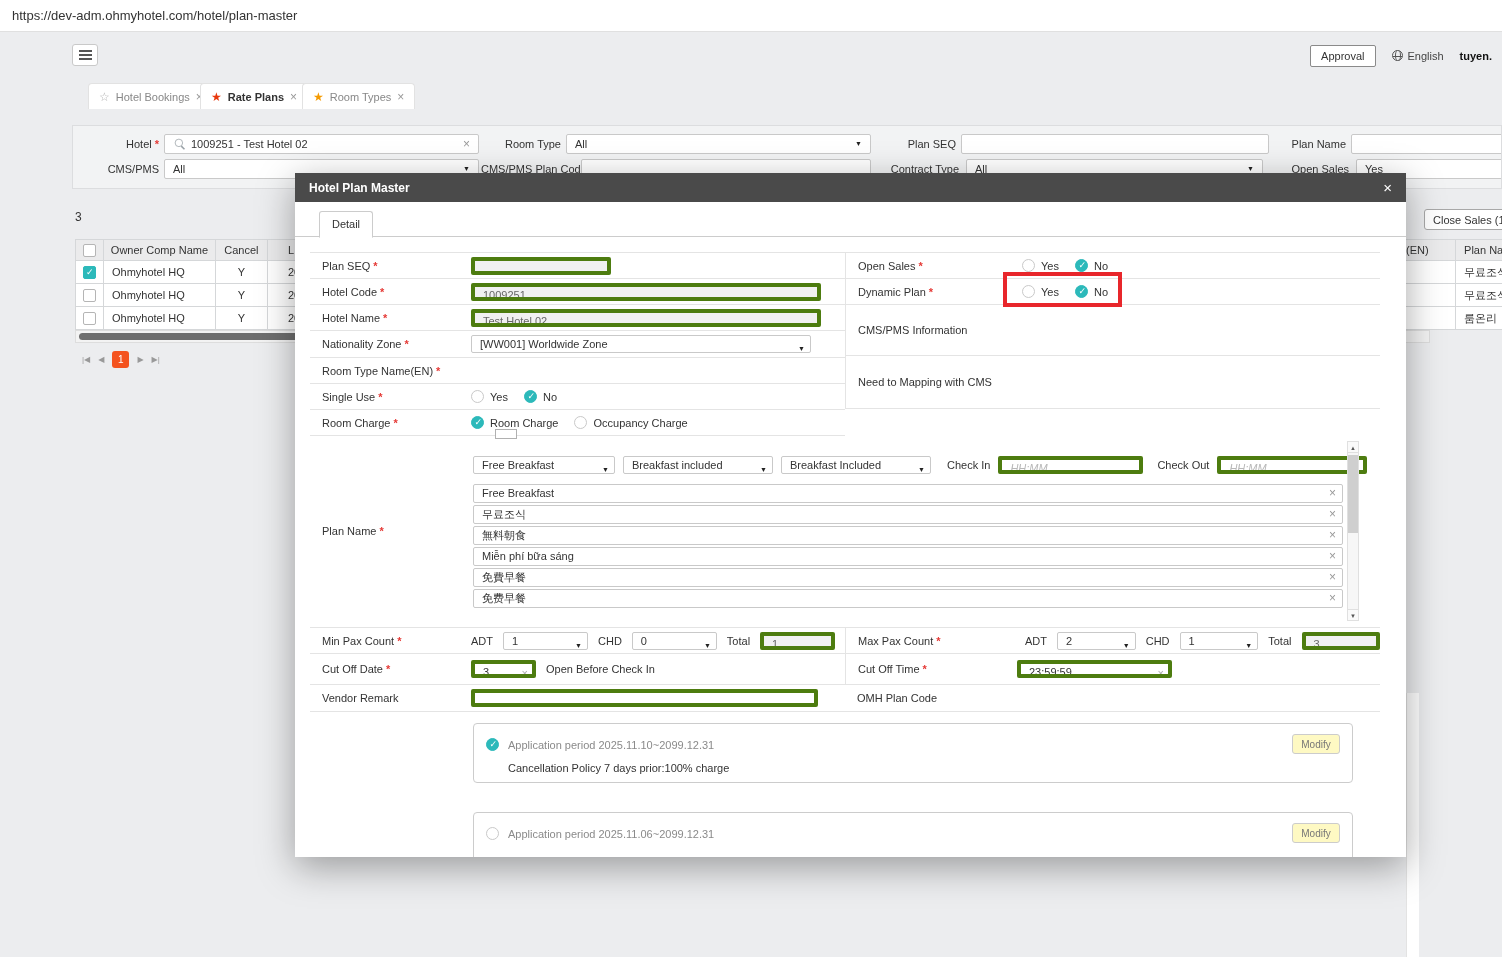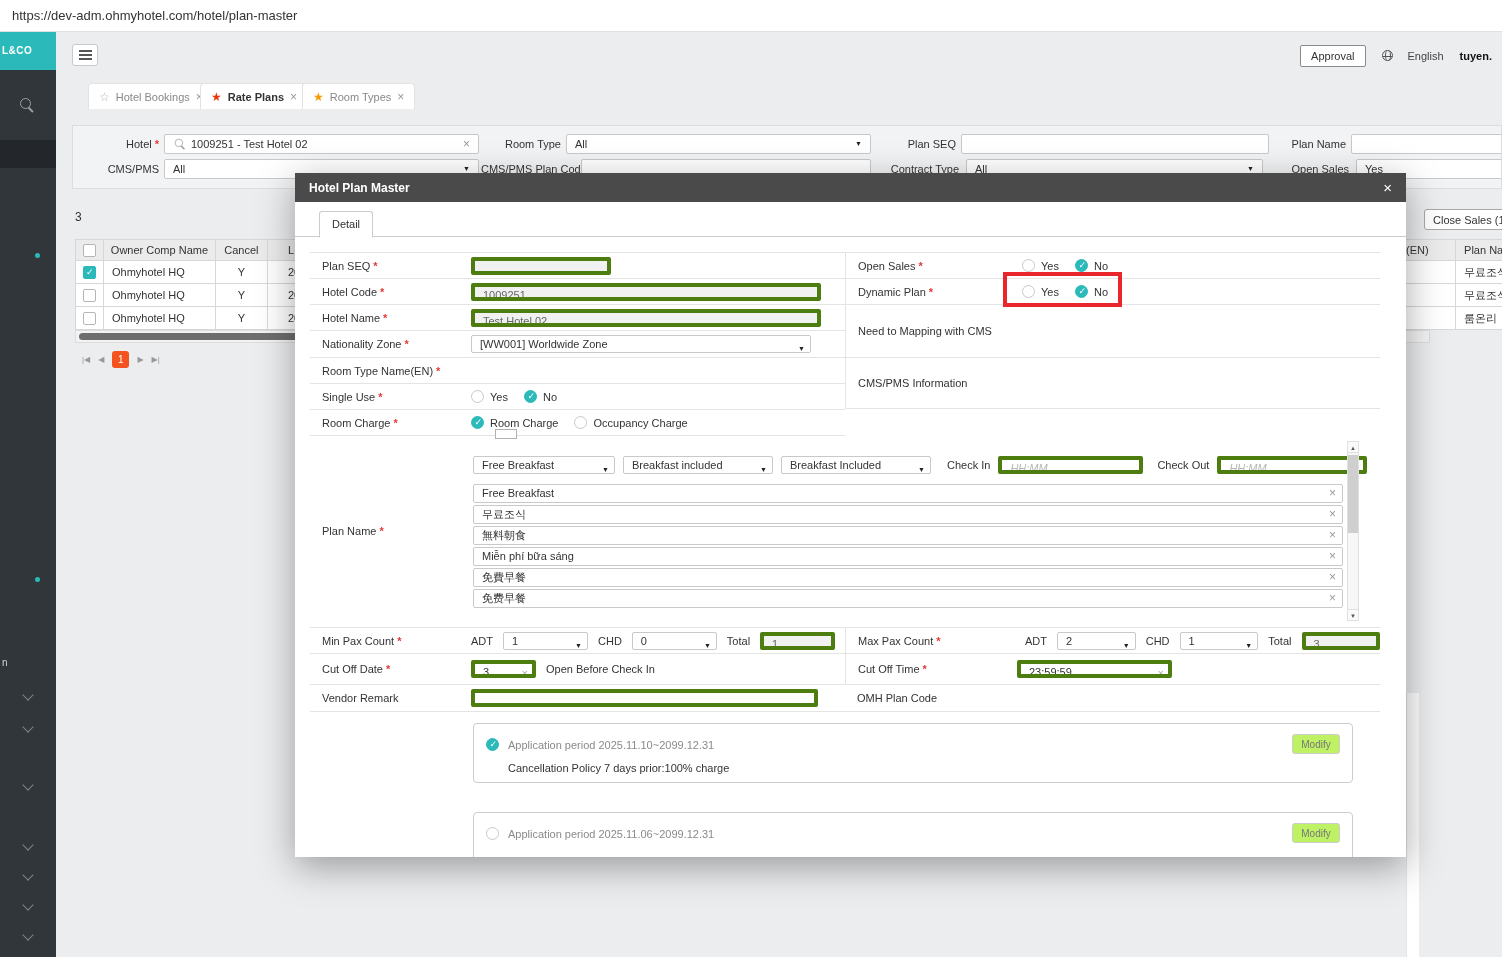--- a/index.html
+++ b/index.html
@@ -19,21 +19,21 @@
   .side-active{position:absolute;left:0;top:108px;width:56px;height:28px;background:#23272b}
   .sdot{position:absolute;left:35px;width:5px;height:5px;border-radius:50%;background:#2cb9ba}
   .schev{position:absolute;left:24px;width:8px;height:8px;border-right:1.5px solid #7c858c;border-bottom:1.5px solid #7c858c;transform:rotate(45deg)}
   .sn{position:absolute;left:2px;color:#cfd4d8;font-size:10px}
 
   
   .hamburger{position:absolute;left:72px;top:44px;width:26px;height:22px;background:#fff;border:1px solid #c9c9c9;border-radius:3px;display:flex;flex-direction:column;justify-content:center;gap:2px;align-items:center;cursor:pointer}
   .hamburger i{display:block;width:13px;height:2px;background:#555}
   .topbar-right{position:absolute;right:10px;top:44px;height:23px;display:flex;align-items:center;gap:16px}
   .btn-approval{height:22px;padding:0 10px;background:#fff;border:1px solid #8a8a8a;border-radius:2px;font-size:11px;color:#333}
-  .lang{display:flex;align-items:center;gap:15px;font-size:11px;color:#444}
+  .lang{display:flex;align-items:center;gap:5px;font-size:11px;color:#444}
   .globe{position:relative;width:11px;height:11px;border:1px solid #555;border-radius:50%;display:inline-block}
   .globe::before{content:"";position:absolute;left:0;right:0;top:4.5px;border-top:1px solid #555}
   .globe::after{content:"";position:absolute;top:-1px;bottom:-1px;left:2.5px;width:4px;border:1px solid #555;border-radius:50%;border-top:none;border-bottom:none}
   .user{font-size:11px;font-weight:bold;color:#111;white-space:nowrap}
 
   
   .ptab{position:absolute;top:83px;height:26px;display:inline-flex;align-items:center;gap:6px;background:#fff;border:1px solid #e2e2e2;border-bottom:none;border-radius:4px 4px 0 0;padding:0 10px;font-size:11px;color:#777}
   .ptab .star{font-size:12px;line-height:1}
   .ptab .tx{color:#888}
   .ptab.active .tx{color:#333;font-weight:bold}
@@ -112,47 +112,32 @@
   .bl2{border-left:1px solid #e4e4e4;align-self:stretch;display:flex;align-items:center}
   .bf2{width:365px;display:flex;align-items:center;padding-left:2px;min-width:0}
   .gap10{gap:10px}
   .pers{display:flex}
   .pers .flab{flex-shrink:0}
   .pers-content{flex:1;position:relative}
   .pbox{position:relative;margin:11px 0 29px 8px;width:880px;height:60px;border:1px solid #ccc;border-radius:4px;background:#fff}
   .pbox .radio{position:absolute;left:12px;top:14px}
   .pbox .ptext{position:absolute;left:34px;top:15px;font-size:11px;color:#8a8a8a;white-space:nowrap}
   .pbox .ppolicy{position:absolute;left:34px;top:38px;font-size:11px;color:#333;white-space:nowrap}
-  .btn-modify{position:absolute;right:12px;top:10px;width:48px;height:20px;background:#bef264;border:1px solid #ccc;border-radius:3px;font-size:10px;color:#777}
+  .btn-modify{position:absolute;right:12px;top:10px;width:48px;height:20px;background:#fef9c3;border:1px solid #ccc;border-radius:3px;font-size:10px;color:#777}
   .red-hl{position:absolute;left:708px;top:99px;width:119px;height:35px;border:4px solid #e8262b;z-index:20;pointer-events:none}
 </style>
 </head>
 <body>
 
 <div id="root">
 
   <div class="urlbar">
     <span>https://dev-adm.ohmyhotel.com/hotel/plan-master</span>
   </div>
 
-  <div class="sidebar">
-    <div class="logo">L&amp;CO</div>
-    <div class="side-search"><span class="mag"></span></div>
-    <div class="side-active"></div>
-    <span class="sdot" style="top:221px"></span>
-    <span class="sdot" style="top:545px"></span>
-    <span class="sn" style="top:625px">n</span>
-    <span class="schev" style="top:659px"></span>
-    <span class="schev" style="top:691px"></span>
-    <span class="schev" style="top:749px"></span>
-    <span class="schev" style="top:809px"></span>
-    <span class="schev" style="top:839px"></span>
-    <span class="schev" style="top:869px"></span>
-    <span class="schev" style="top:899px"></span>
-  </div>
 
   <div class="hamburger">
       <i></i>
       <i></i>
       <i></i>
     </div>
   <div class="topbar-right">
     <button class="btn-approval">Approval</button>
     <span class="lang">
       <span class="globe"></span>
@@ -351,26 +336,26 @@
           </div>
           <div class="frow h26">
             <div class="flab2 req">Dynamic Plan</div>
             <div class="ffield">
               <span class="radio ml6"></span>
               <span class="rlbl">Yes</span>
               <span class="radio on"></span>
               <span class="rlbl">No</span>
             </div>
           </div>
+          <div class="frow h51">
+            <div class="flab2">CMS/PMS Information</div>
+            <div class="ffield"></div>
+          </div>
           <div class="frow h53">
             <div class="flab2">Need to Mapping with CMS</div>
-            <div class="ffield"></div>
-          </div>
-          <div class="frow h51">
-            <div class="flab2">CMS/PMS Information</div>
             <div class="ffield"></div>
           </div>
         </div>
       </div>
 
       <div class="fmid">
         <div class="flab req">Plan Name</div>
         <div class="pn-content">
           <div class="mini-tab"></div>
           <div class="pn-selects">

